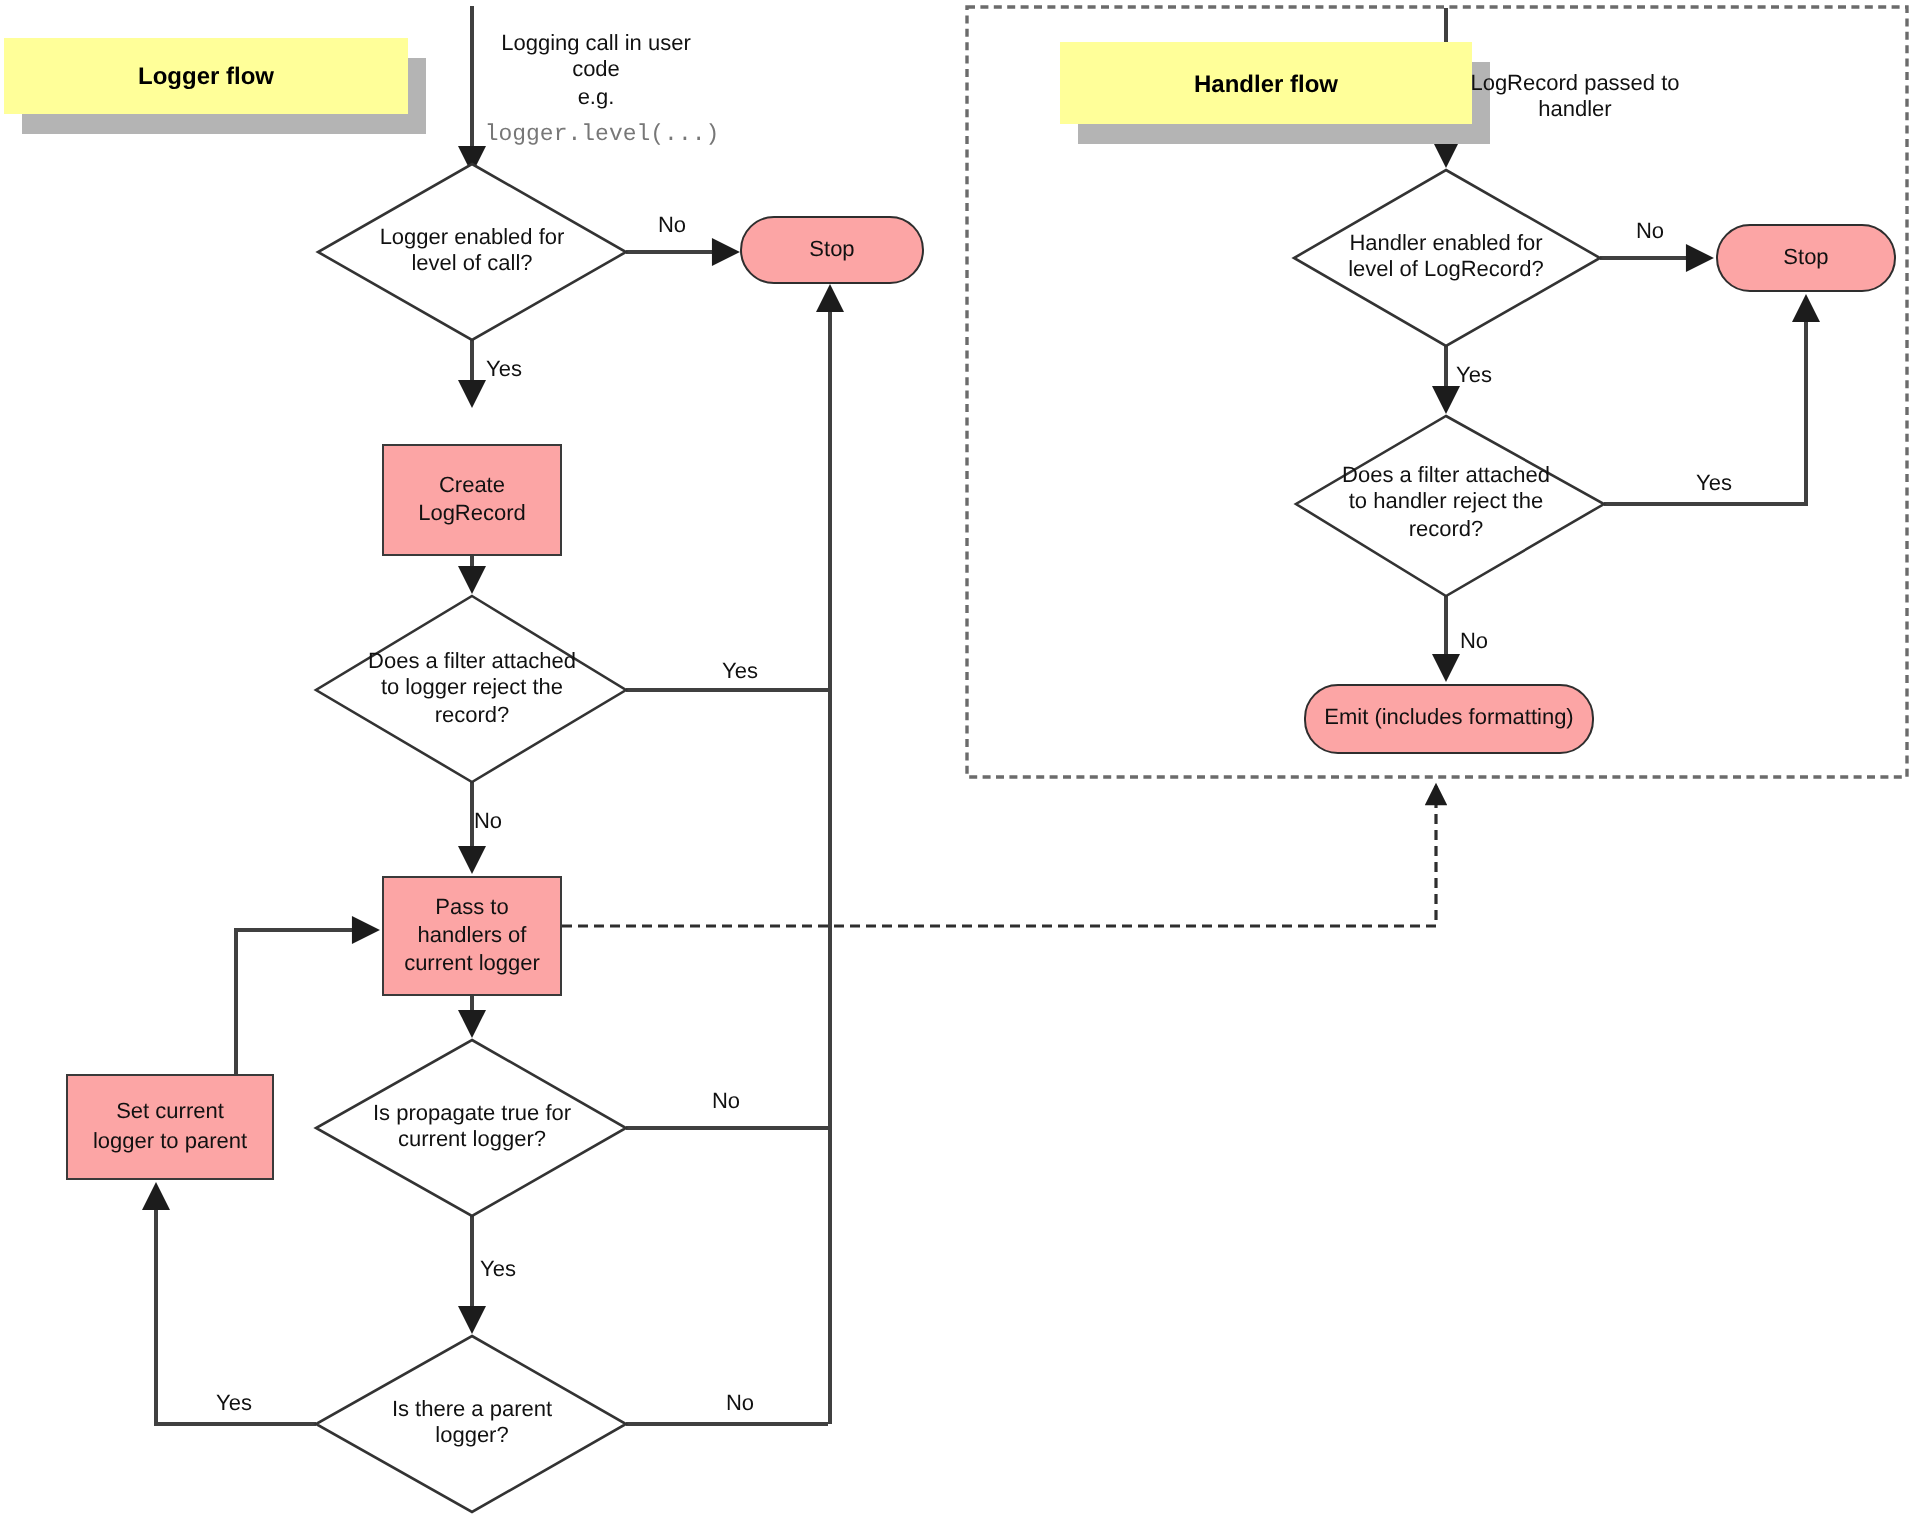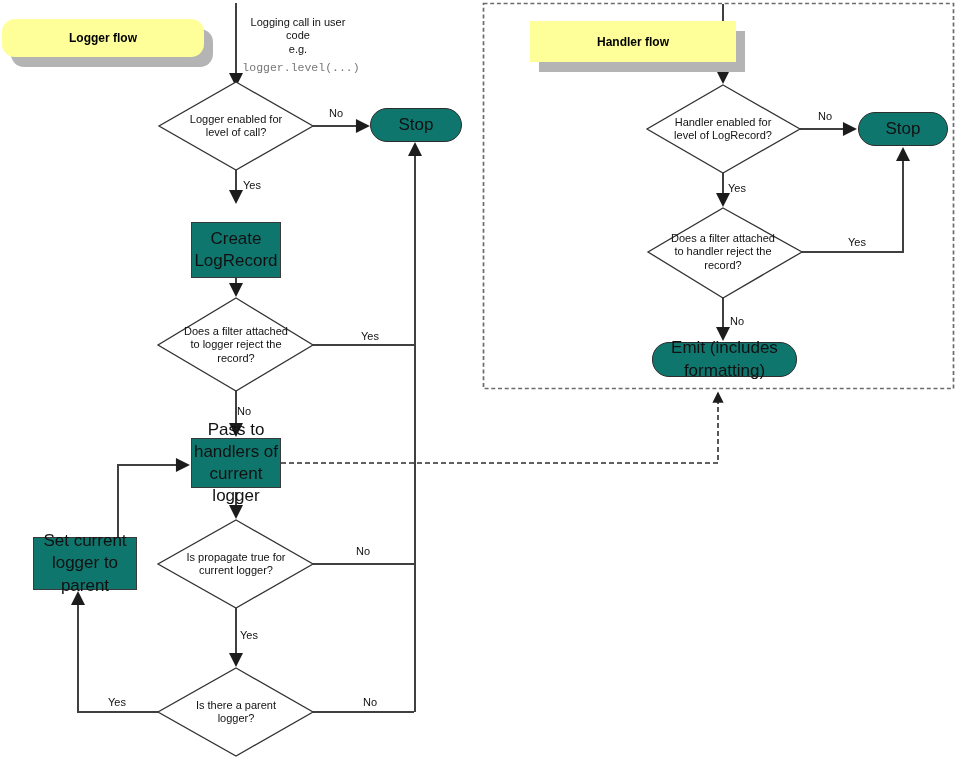--- a/index.html
+++ b/index.html
@@ -8,22 +8,22 @@
     position:relative; width:955px; height:758px; background:#ffffff;
     font-family:"Liberation Sans", sans-serif; color:#000; overflow:hidden;
   }
   .layer { position:absolute; left:0; top:0; width:955px; height:758px; }
   .lbl {
     position:absolute; font-size:11px; line-height:1.22; text-align:center;
     white-space:pre-line; color:#111;
   }
   .node {
     position:absolute; display:flex; align-items:center; justify-content:center;
-    text-align:center; font-size:17px; line-height:1.3; white-space:pre-line;
-    background:#0f766e; color:#111;
+    text-align:center; font-size:11px; line-height:1.3; white-space:pre-line;
+    background:#fca5a5; color:#111;
   }
   .rect { border:1.5px solid #3a3a3a; }
   .stadium { border:1.4px solid #2e2e2e; border-radius:17px; }
   .note {
     position:absolute; display:flex; align-items:center; justify-content:center;
     background:#ffff99; box-shadow:9px 10px 0 #b4b4b4;
     font-weight:bold; font-size:12px; color:#000;
   }
   .code {
     position:absolute; font-family:"Liberation Mono", monospace;
@@ -73,21 +73,21 @@
     <g fill="#ffffff" stroke="#333333" stroke-width="1.3">
       <polygon points="236,82 313,126 236,170 159,126"></polygon>
       <polygon points="236,298 313,345 236,391 158,345"></polygon>
       <polygon points="236,520 313,564 236,608 158,564"></polygon>
       <polygon points="236,668 313,712 236,756 158,712"></polygon>
       <polygon points="723,85 800,129 723,173 647,129"></polygon>
       <polygon points="723,208 802,252 723,298 648,252"></polygon>
     </g>
   </svg>
 
-  <div class="note" style="left:2px; top:19px; width:202px; height:38px;border-radius:13px;">
+  <div class="note" style="left:2px; top:19px; width:202px; height:38px;">
     <span>Logger flow</span>
   </div>
   <div class="note" style="left:488px; top:21px; width:206px; height:41px;margin-left:42px;">
     <span>Handler flow</span>
   </div>
 
   <div class="lbl" style="left:237px; top:16px; width:122px;">Logging call in user
 code
 e.g.</div>
   <div class="code" style="left:229px; top:61px; width:144px;">logger.level(...)</div>
@@ -98,35 +98,37 @@
 to logger reject the
 record?</div>
   <div class="lbl" style="left:163px; top:551px; width:146px;">Is propagate true for
 current logger?</div>
   <div class="lbl" style="left:176px; top:699px; width:120px;">Is there a parent
 logger?</div>
 
   <div class="node stadium" style="left:370px; top:108px; width:92px; height:34px;">Stop</div>
   <div class="node rect" style="left:191px; top:204px; width:90px; height:56px;margin-top:18px;">Create
 LogRecord</div>
-  <div class="node rect" style="left:191px; top:438px; width:90px; height:50px;">Pass to
+  <div class="node rect" style="left:191px; top:438px; width:90px; height:60px;">Pass to
 handlers of
 current logger</div>
   <div class="node rect" style="left:33px; top:537px; width:104px; height:53px;">Set current
 logger to parent</div>
 
   <div class="lbl" style="left:320px; top:107px; width:32px;">No</div>
   <div class="lbl" style="left:236px; top:179px; width:32px;">Yes</div>
   <div class="lbl" style="left:354px; top:330px; width:32px;">Yes</div>
   <div class="lbl" style="left:228px; top:405px; width:32px;">No</div>
   <div class="lbl" style="left:347px; top:545px; width:32px;">No</div>
   <div class="lbl" style="left:233px; top:629px; width:32px;">Yes</div>
   <div class="lbl" style="left:101px; top:696px; width:32px;">Yes</div>
   <div class="lbl" style="left:354px; top:696px; width:32px;">No</div>
 
+  <div class="lbl" style="left:725px; top:36px; width:125px;">LogRecord passed to
+handler</div>
 
   <div class="lbl" style="left:653px; top:116px; width:140px;">Handler enabled for
 level of LogRecord?</div>
   <div class="lbl" style="left:653px; top:232px; width:140px;">Does a filter attached
 to handler reject the
 record?</div>
 
   <div class="node stadium" style="left:858px; top:112px; width:90px; height:34px;">Stop</div>
   <div class="node stadium" style="left:652px; top:342px; width:145px; height:35px;">Emit (includes formatting)</div>
 

